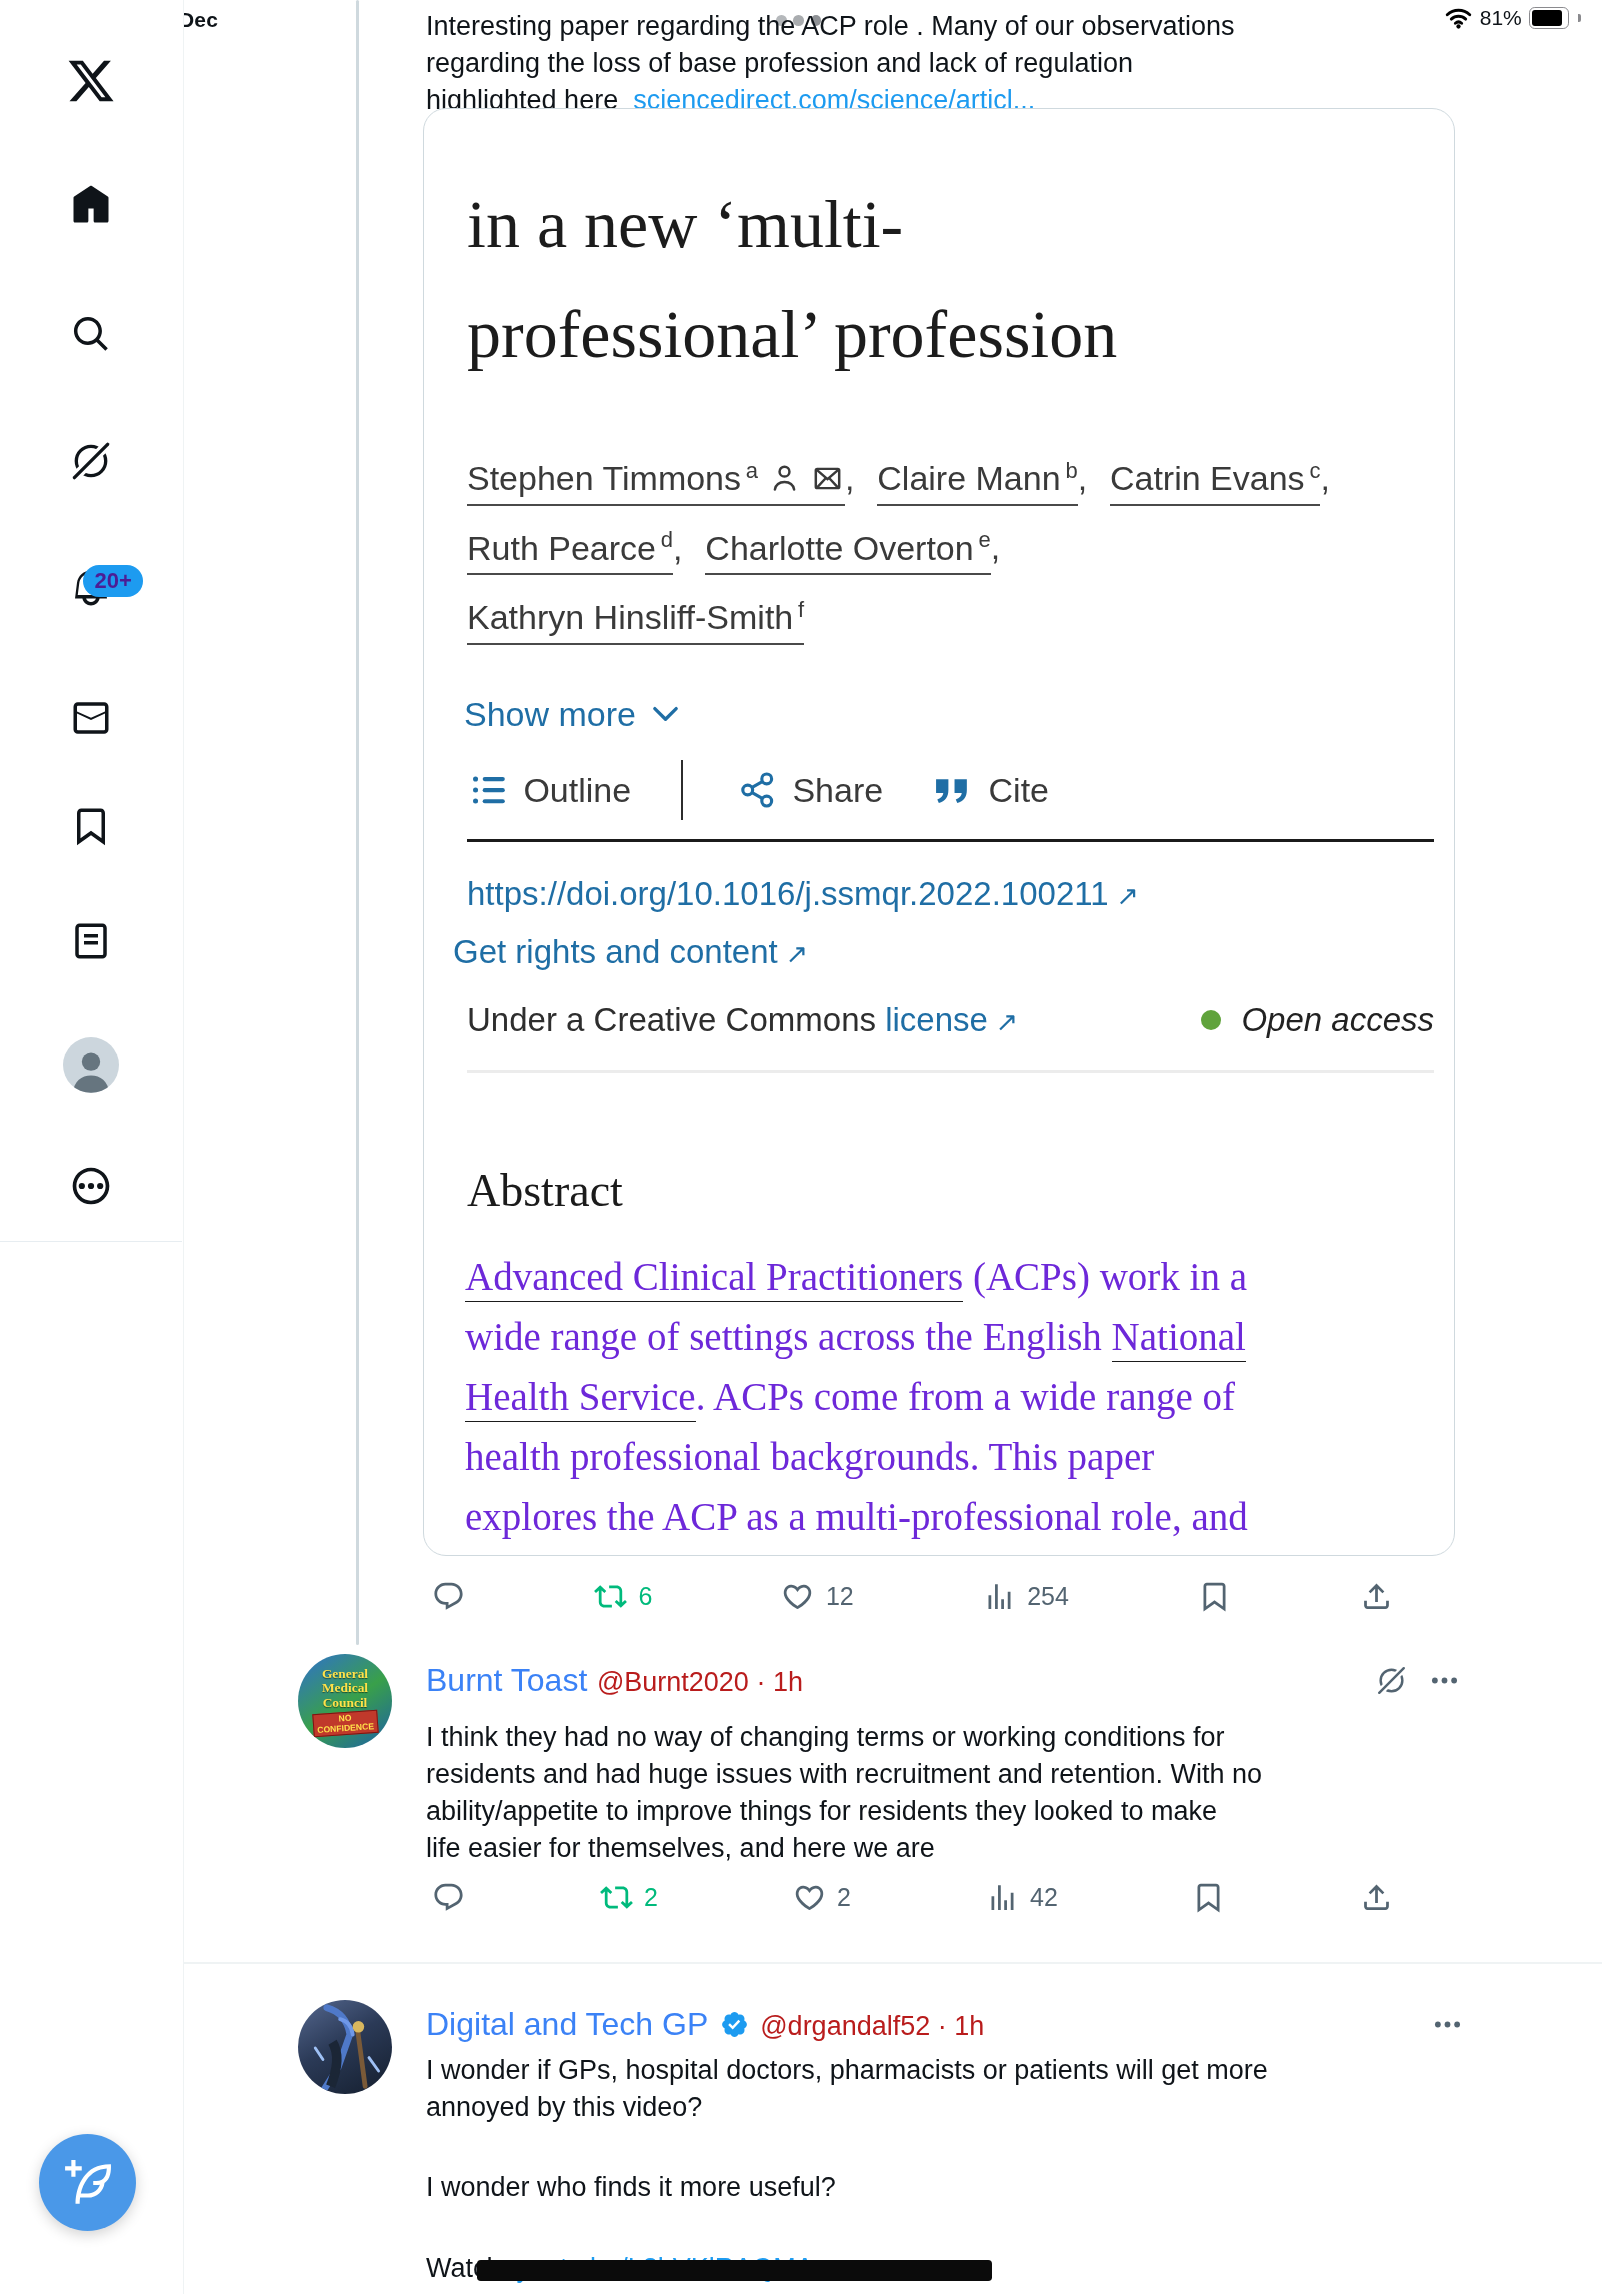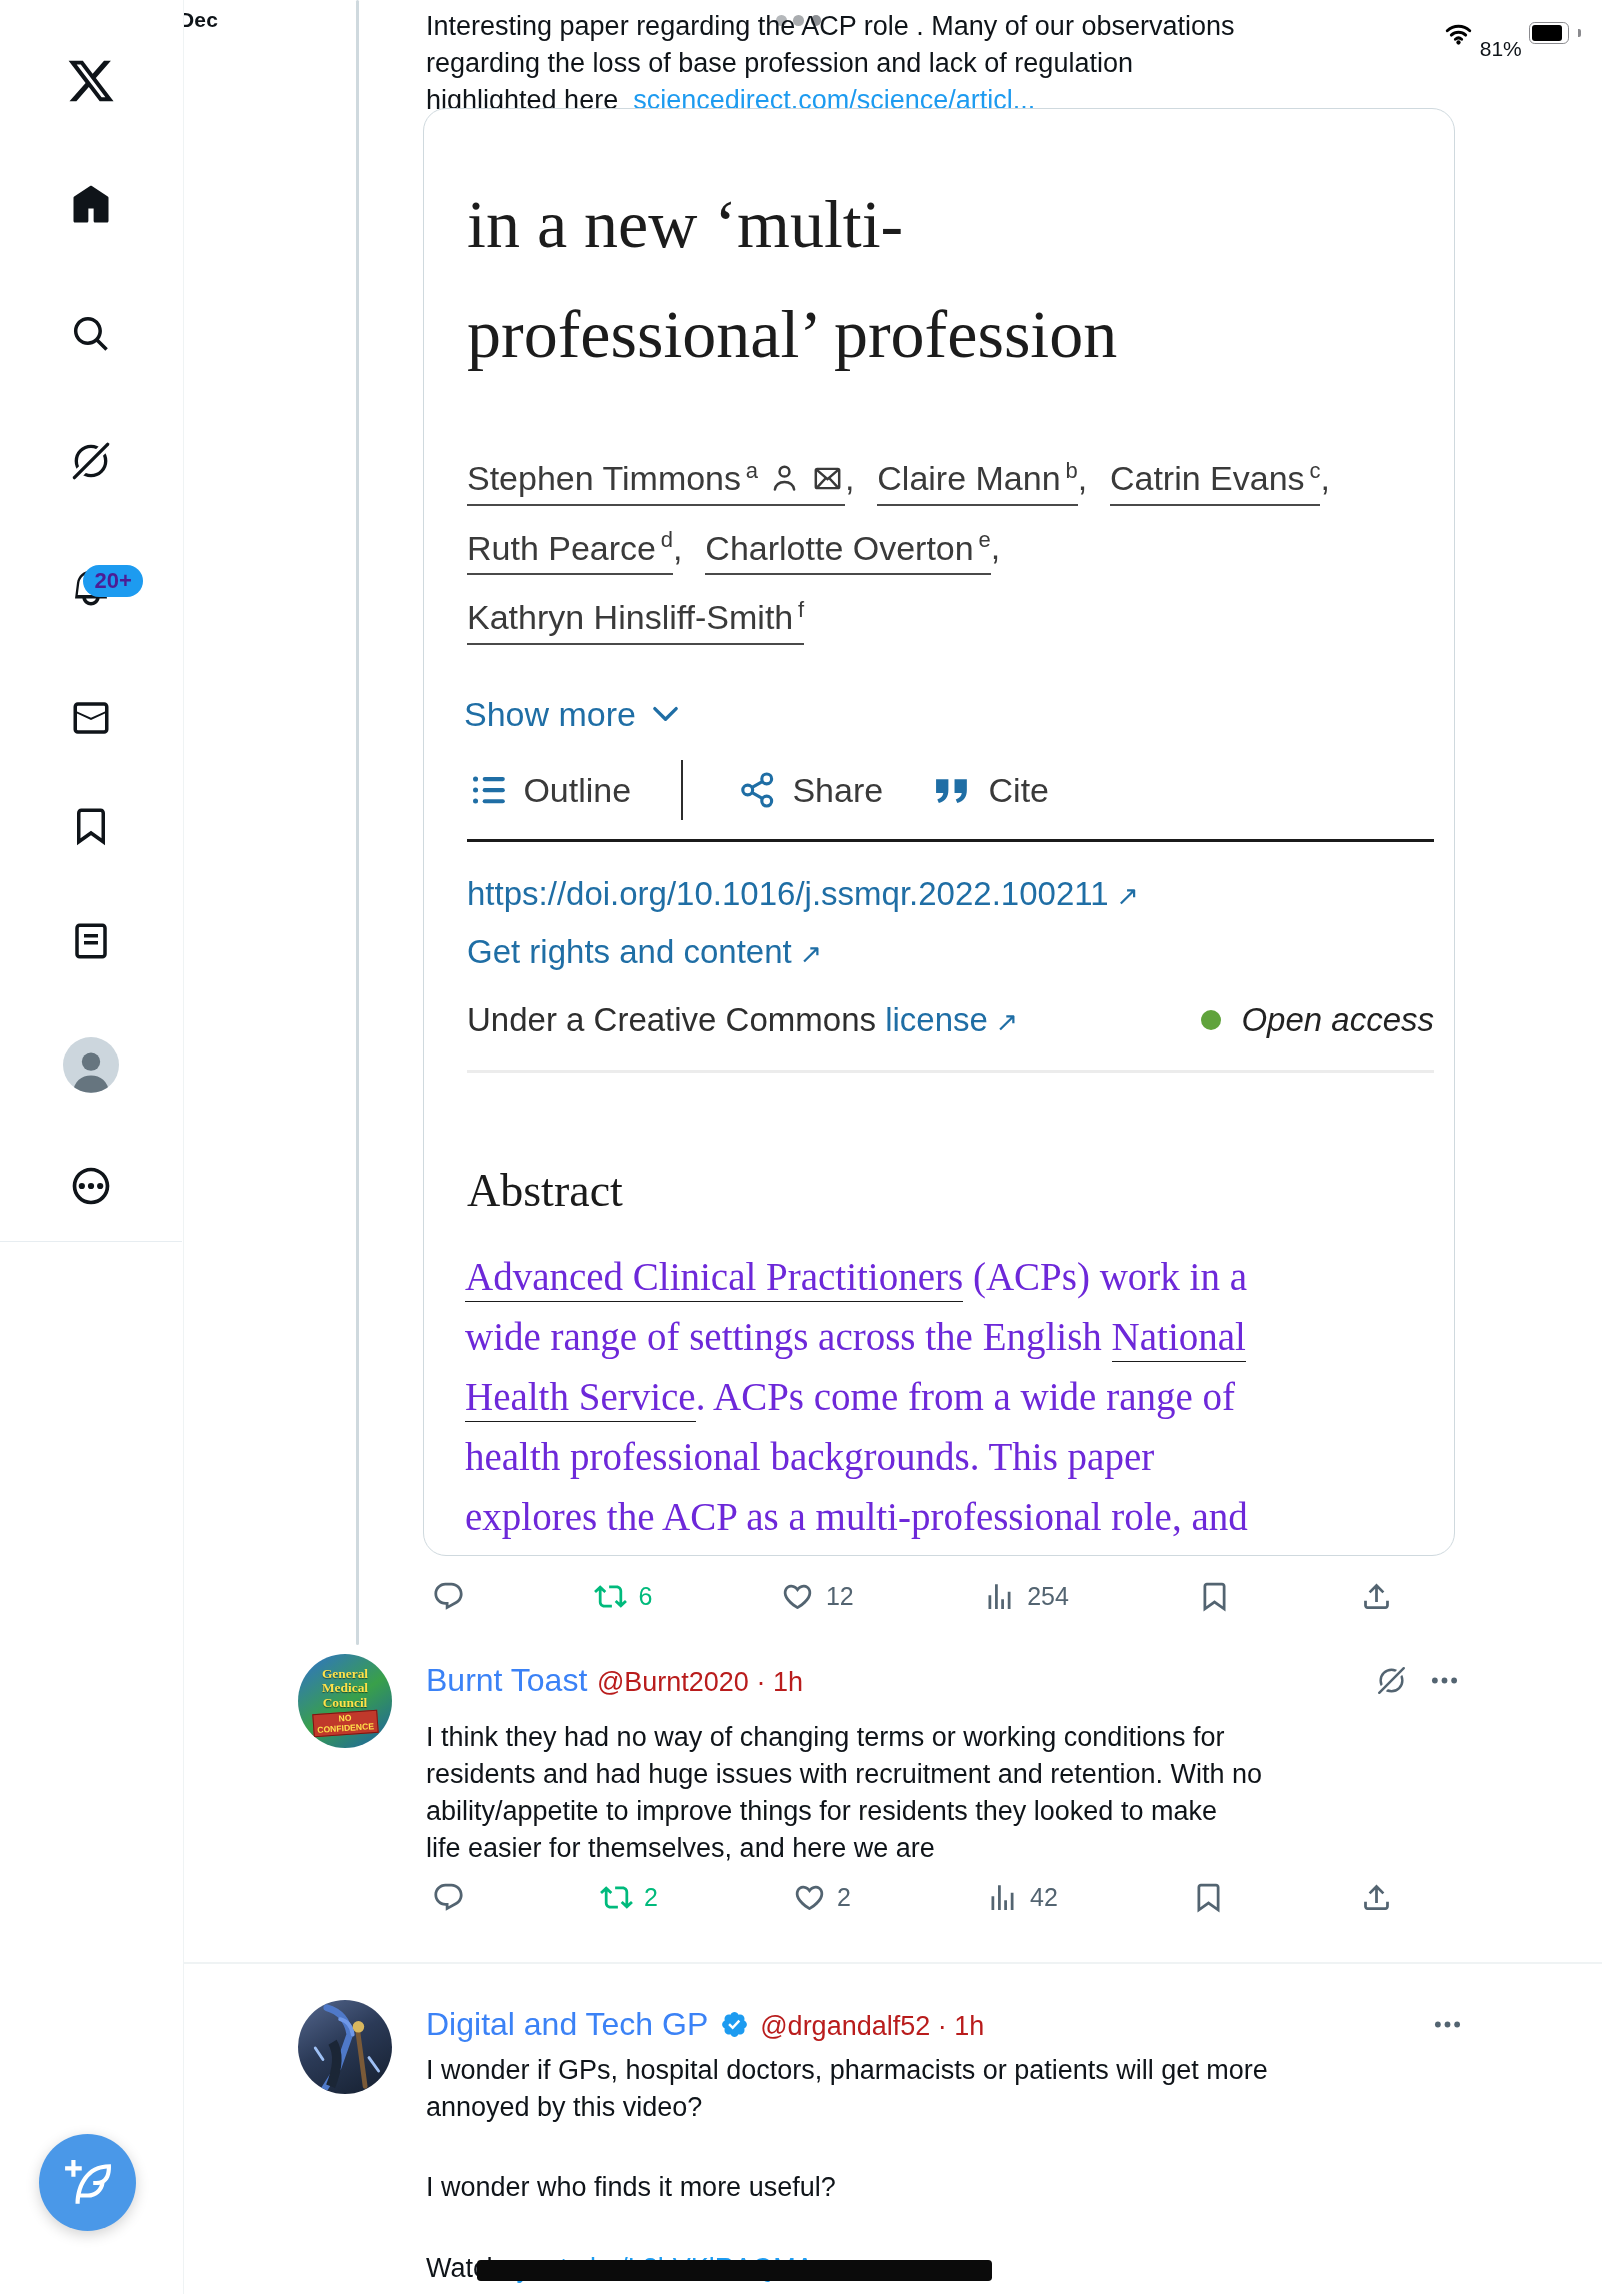--- a/index.html
+++ b/index.html
@@ -6,21 +6,21 @@
   .screen{position:relative;width:1602px;height:2294px;background:#fff;overflow:hidden;
           font-family:"Liberation Sans",sans-serif;color:#0f1419;}
   .abs{position:absolute;}
 
   
   .sb-time{left:27px;top:7.7px;font-size:21px;font-weight:600;letter-spacing:0.2px;}
   .sb-time span{margin-right:25px;}
   .mt-dots{left:776px;top:15.4px;display:flex;gap:6.7px;}
   .mt-dots i{width:10.6px;height:10.6px;border-radius:50%;display:block;}
   .sb-right{right:21px;top:5.8px;display:flex;align-items:center;gap:7.7px;}
-  .pct{font-size:21px;font-weight:400;margin-top:31px;}
+  .pct{font-size:21px;font-weight:400;}
   .batt{width:38px;height:20px;border:1.9px solid #8a8a8e;border-radius:5.8px;position:relative;}
   .batt i{position:absolute;left:1.9px;top:1.9px;bottom:1.9px;width:78%;background:#000;border-radius:2.9px;}
   .batt-tip{width:2.9px;height:7.7px;background:#8a8a8e;border-radius:0 1.9px 1.9px 0;margin-left:1px;}
 
   
   .rail{left:0;top:0;width:183px;height:2294px;border-right:1px solid #eff3f4;background:#fff;}
   .rail-item{position:absolute;left:0;width:182px;display:flex;justify-content:center;}
   .rail-item svg{display:block;}
   .rail-div{position:absolute;left:0;top:1241px;width:182px;height:1px;background:#e7edf1;}
   .notif-badge{position:absolute;left:83px;top:565px;background:#1d9bf0;color:#4c1d95;font-size:22px;
@@ -47,21 +47,21 @@
   .auth svg{vertical-align:-4.8px;}
   .a-comma{margin-right:13.4px;}
   .showmore{left:40px;top:562px;display:flex;align-items:center;gap:15.4px;font-size:34px;color:#1f6ea5;margin-top:24px;}
   .sd-toolbar{left:46px;top:651px;display:flex;align-items:center;font-size:34px;color:#3a3a3a;}
   .sd-toolbar svg{display:block;}
   .tb-gap-s{width:15.4px;} .tb-gap-m{width:50px;} .tb-gap-l{width:56px;}
   .tb-div{width:1.9px;height:60px;background:#2c2c2c;}
   .hr-black{left:43px;top:730px;width:967px;height:2.9px;background:#1b1b1b;}
   .sd-link{color:#1f6ea5;font-size:33px;}
   .sd-doi{left:43px;top:766px;}
-  .sd-rights{left:43px;top:824px;}
+  .sd-rights{left:29px;top:824px;}
   .ext{font-size:27px;margin-left:7.7px;}
   .cc-row{left:43px;top:892px;width:967px;display:flex;justify-content:space-between;align-items:center;
           font-size:33px;color:#2e2e2e;}
   .oa{display:flex;align-items:center;gap:20px;font-style:italic;color:#222;}
   .oa i{width:20px;height:20px;border-radius:50%;background:#60a33c;display:block;}
   .hr-light{left:43px;top:961px;width:967px;height:2.9px;background:#ececec;}
   .abstract-h{left:43px;top:1055px;font-family:"Liberation Serif","DejaVu Serif",serif;font-size:46px;color:#1b1b1b;}
   .abstract-p{left:41px;top:1138px;width:972px;font-family:"Liberation Serif","DejaVu Serif",serif;
               font-size:39px;line-height:60px;color:#6d28d9;}
   .u{border-bottom:1.9px solid #1b1b1b;padding-bottom:2.9px;}

